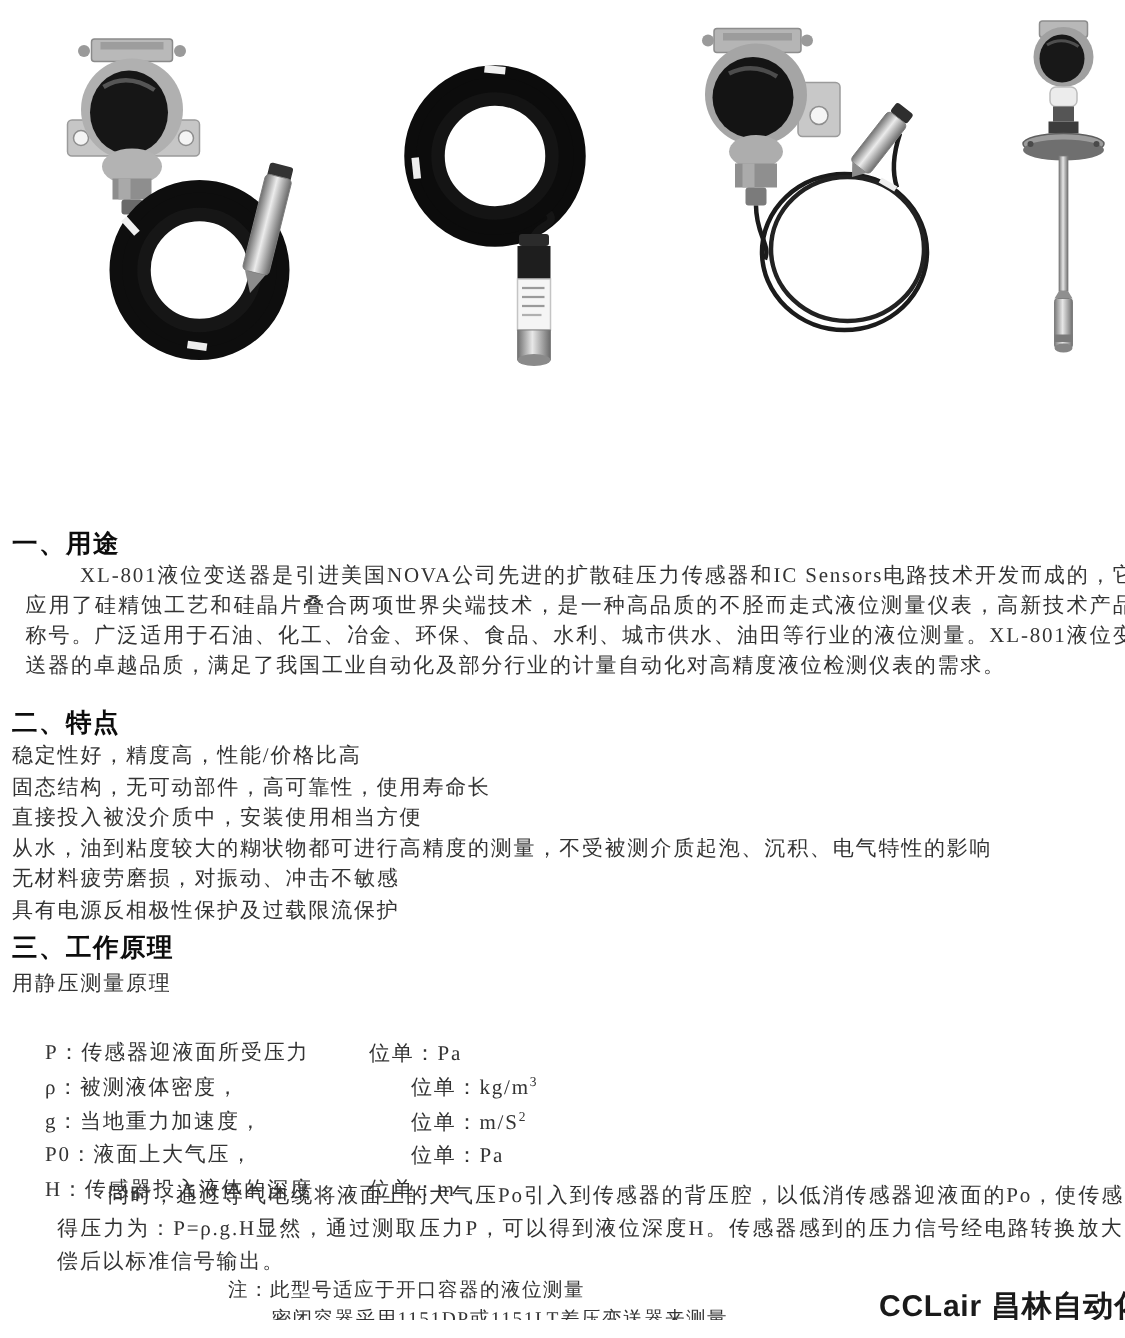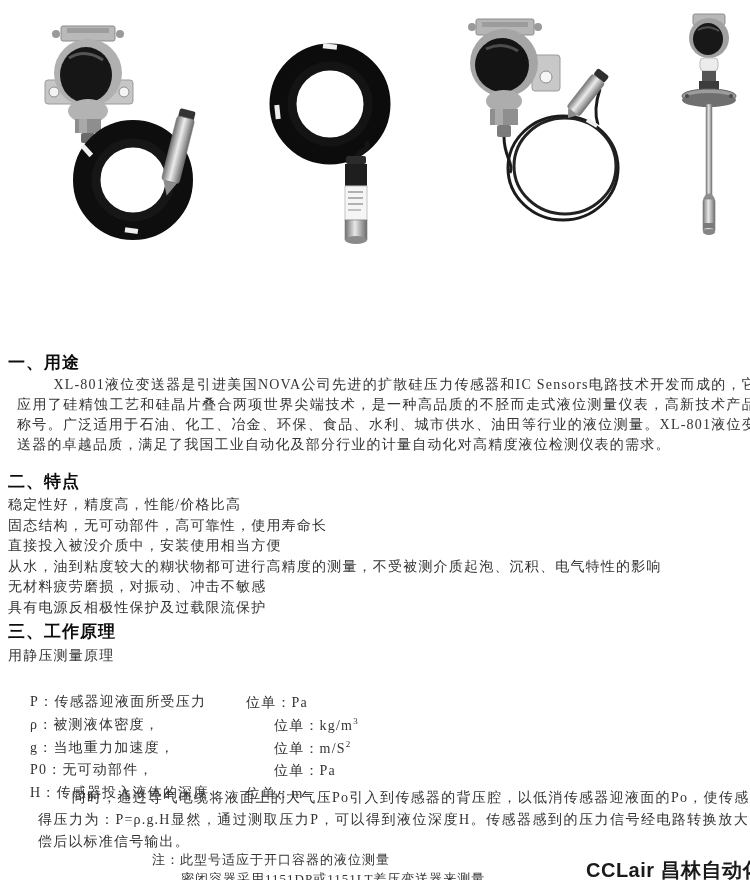--- a/index.html
+++ b/index.html
@@ -201,21 +201,21 @@
     </div>
     <div class="param-row">
       <span class="param-label uw2">ρ：被测液体密度，</span>
       <span class="param-unit"><span>位单：</span><span>kg/m</span><sup>3</sup></span>
     </div>
     <div class="param-row">
       <span class="param-label uw2">g：当地重力加速度，</span>
       <span class="param-unit"><span>位单：</span><span>m/S</span><sup>2</sup></span>
     </div>
     <div class="param-row">
-      <span class="param-label uw2">P0：无可动部件，</span>
+      <span class="param-label uw2">P0：液面上大气压，</span>
       <span class="param-unit"><span>位单：</span><span>Pa</span><sup></sup></span>
     </div>
     <div class="param-row">
       <span class="param-label uw1">H：传感器投入液体的深度</span>
       <span class="param-unit"><span>位单：</span><span>m</span><sup></sup></span>
     </div>
   </div>
 
   <p class="body-p abs" style="left:6px;top:787px;width:742px;line-height:22px;text-indent:2.4em;margin-left:32px;">同时，通过导气电缆将液面上的大气压Po引入到传感器的背压腔，以低消传感器迎液面的Po，使传感器测得压力为：P=ρ.g.H显然，通过测取压力P，可以得到液位深度H。传感器感到的压力信号经电路转换放大，被偿后以标准信号输出。</p>
 

